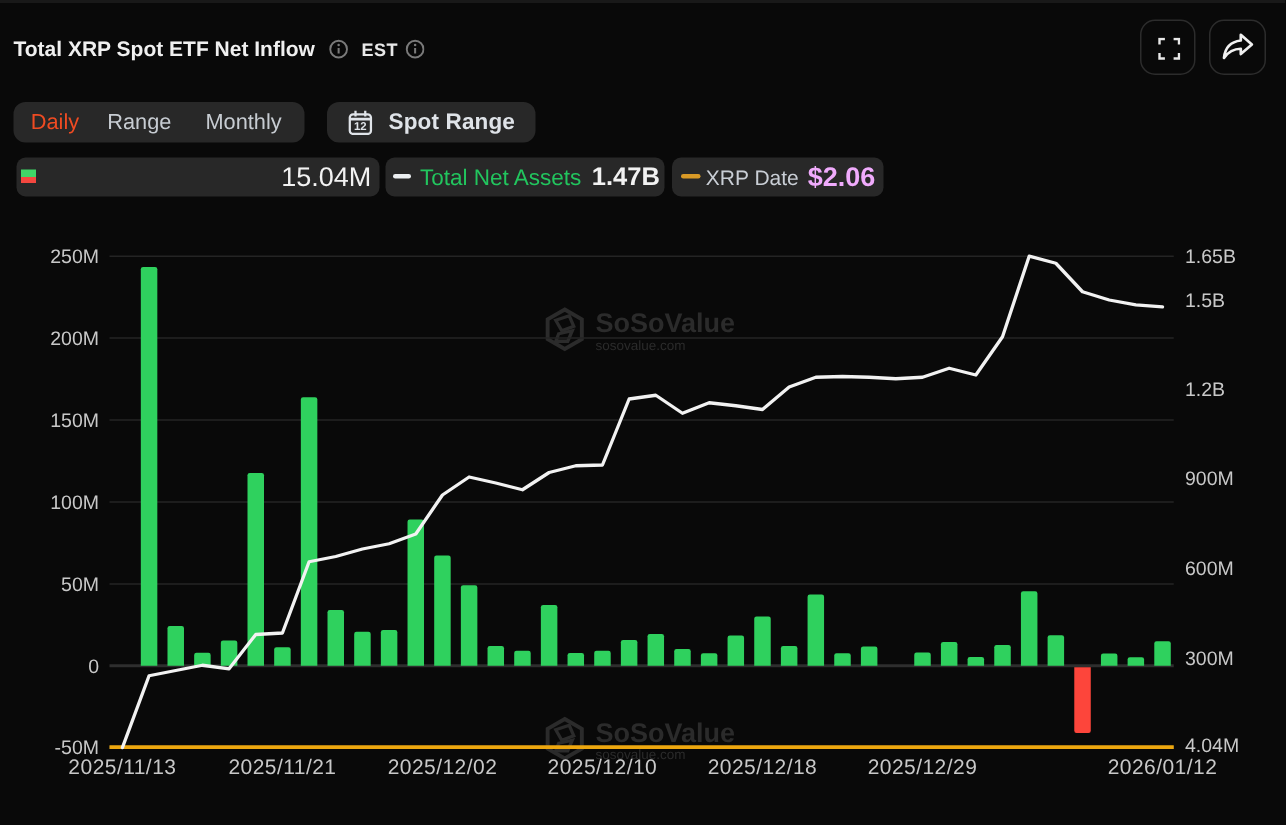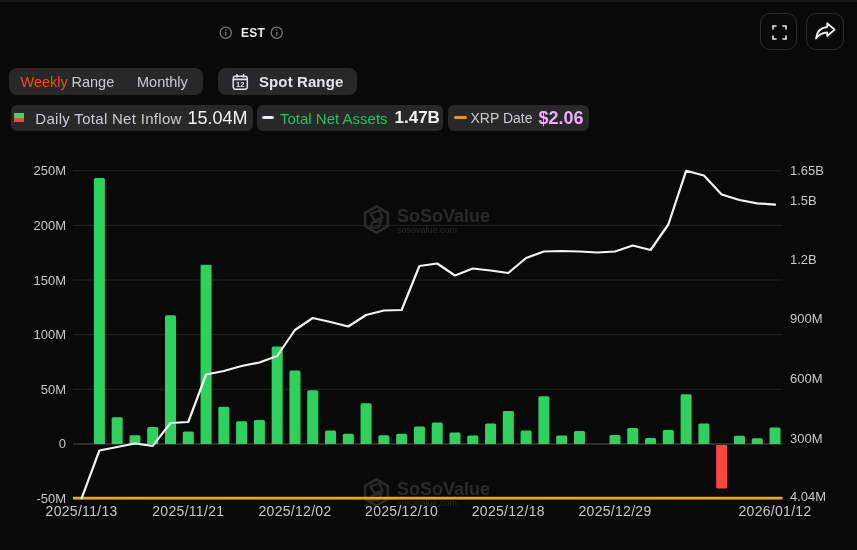--- a/index.html
+++ b/index.html
@@ -1,19 +1,20 @@
 <!DOCTYPE html>
 <html><head><meta charset="utf-8"><title>Total XRP Spot ETF Net Inflow</title><style>
 html,body{margin:0;padding:0;background:#090909;}
 body{font-family:"Liberation Sans",sans-serif;-webkit-font-smoothing:antialiased;}
 #wrap{position:relative;width:857px;height:550px;overflow:hidden;background:#090909;}
 .pill{position:absolute;background:#282828;border-radius:8px;}
 </style></head><body>
 <div id="wrap">
 <div style="position:absolute;left:0;top:0;width:857px;height:2px;background:#191919"></div>
+<div style="position:absolute;left:9px;top:24px;font-size:14px;font-weight:bold;color:#f0f0f0">Total XRP Spot ETF Net Inflow</div>
 <svg style="position:absolute;left:218.5px;top:26px" width="13.5" height="13.5" viewBox="0 0 16 16">
       <circle cx="8" cy="8" r="6.6" fill="none" stroke="#7a7a7a" stroke-width="1.5"></circle>
       <line x1="8" y1="7.2" x2="8" y2="11.4" stroke="#7a7a7a" stroke-width="1.6"></line>
       <circle cx="8" cy="4.8" r="1.0" fill="#7a7a7a"></circle>
     </svg>
 <div style="position:absolute;left:241px;top:26px;font-size:12px;font-weight:bold;color:#e8e8e8;letter-spacing:0.3px">EST</div>
 <svg style="position:absolute;left:269.5px;top:26px" width="13.5" height="13.5" viewBox="0 0 16 16">
       <circle cx="8" cy="8" r="6.6" fill="none" stroke="#7a7a7a" stroke-width="1.5"></circle>
       <line x1="8" y1="7.2" x2="8" y2="11.4" stroke="#7a7a7a" stroke-width="1.6"></line>
       <circle cx="8" cy="4.8" r="1.0" fill="#7a7a7a"></circle>
@@ -25,36 +26,35 @@
         <path d="M14 10.4 V14 H10.4"></path>
         <path d="M4.6 14 H1 V10.4"></path>
       </svg>
 </div>
 <div style="position:absolute;left:806px;top:13px;width:37.5px;height:37px;border:1px solid #2c2c2c;border-radius:10px;box-sizing:border-box">
 <svg width="22" height="20" viewBox="0 0 22 20" style="position:absolute;left:7px;top:8px">
 <path d="M13.2 1.2 L20.6 7.6 L13.2 14 V10.5 C8.2 10.6 4.8 12.6 2 16.6 C2.6 10.2 6.4 5.8 13.2 5 Z" fill="none" stroke="#f0f0f0" stroke-width="1.8" stroke-linejoin="round"></path>
       </svg>
 </div>
 <div class="pill" style="left:9px;top:67.5px;width:194px;height:27.5px"></div>
-<div style="position:absolute;left:20.5px;top:73.5px;font-size:14.5px;color:#ef4b22">Weekly</div>
+<div style="position:absolute;left:20.5px;top:73.5px;font-size:14.5px;color:#ef4b22">Daily</div>
 <div style="position:absolute;left:71.5px;top:73.5px;font-size:14.5px;color:#c7ccd2">Range</div>
 <div style="position:absolute;left:137px;top:73.5px;font-size:14.5px;color:#c7ccd2">Monthly</div>
 <div class="pill" style="left:218px;top:67.5px;width:138.5px;height:27.5px"></div>
 <svg style="position:absolute;left:232px;top:72.5px" width="16.5" height="17.5" viewBox="0 0 16.5 17.5" fill="none" stroke="#e0e4e9" stroke-width="1.5">
 <rect x="1.2" y="3.2" width="14.1" height="13.1" rx="2.2"></rect>
       <line x1="1.4" y1="6.4" x2="15.1" y2="6.4" stroke-width="1.8"></line>
       <line x1="5" y1="0.9" x2="5" y2="4.6"></line>
       <line x1="11.5" y1="0.9" x2="11.5" y2="4.6"></line>
 <text x="8.2" y="13.8" text-anchor="middle" font-size="7.6" font-weight="bold" fill="#e0e4e9" stroke="none" font-family="Liberation Sans, sans-serif">12</text>
     </svg>
 <div style="position:absolute;left:259px;top:72.5px;font-size:15px;font-weight:bold;color:#dfe3e8;letter-spacing:0.1px">Spot Range</div>
 <div class="pill" style="left:10.5px;top:105px;width:242.5px;height:25.5px;border-radius:6px"></div>
 <div style="position:absolute;left:14px;top:112.7px;width:9.6px;height:4.9px;background:#3fd567"></div>
 <div style="position:absolute;left:14px;top:117.6px;width:9.6px;height:4.8px;background:#f4473f"></div>
-<div style="position:absolute;left:35.3px;top:109.5px;font-size:15px;color:#c9ced5;letter-spacing:0.3px">Daily Total Net Inflow</div>
 <div style="position:absolute;left:187.5px;top:107.5px;font-size:18px;font-weight:normal;color:#f2f2f2">15.04M</div>
 <div class="pill" style="left:256.5px;top:105px;width:186px;height:25.5px;border-radius:6px"></div>
 <div style="position:absolute;left:262px;top:115.7px;width:11.7px;height:3.4px;border-radius:2px;background:#eceff1"></div>
 <div style="position:absolute;left:280px;top:109.5px;font-size:15px;color:#22c55e">Total Net Assets</div>
 <div style="position:absolute;left:394.5px;top:108px;font-size:17px;font-weight:bold;color:#f2f2f2">1.47B</div>
 <div class="pill" style="left:448px;top:105px;width:141px;height:25.5px;border-radius:6px"></div>
 <div style="position:absolute;left:453.5px;top:115.5px;width:13.6px;height:3.8px;border-radius:2px;background:#d99a26"></div>
 <div style="position:absolute;left:470.5px;top:110px;font-size:14px;color:#c9ced5">XRP Date</div>
 <div style="position:absolute;left:538.5px;top:107.5px;font-size:18px;font-weight:bold;color:#f0abfc">$2.06</div>
 <svg width="857" height="550" viewBox="0 0 857 550" style="position:absolute;left:0;top:0">

